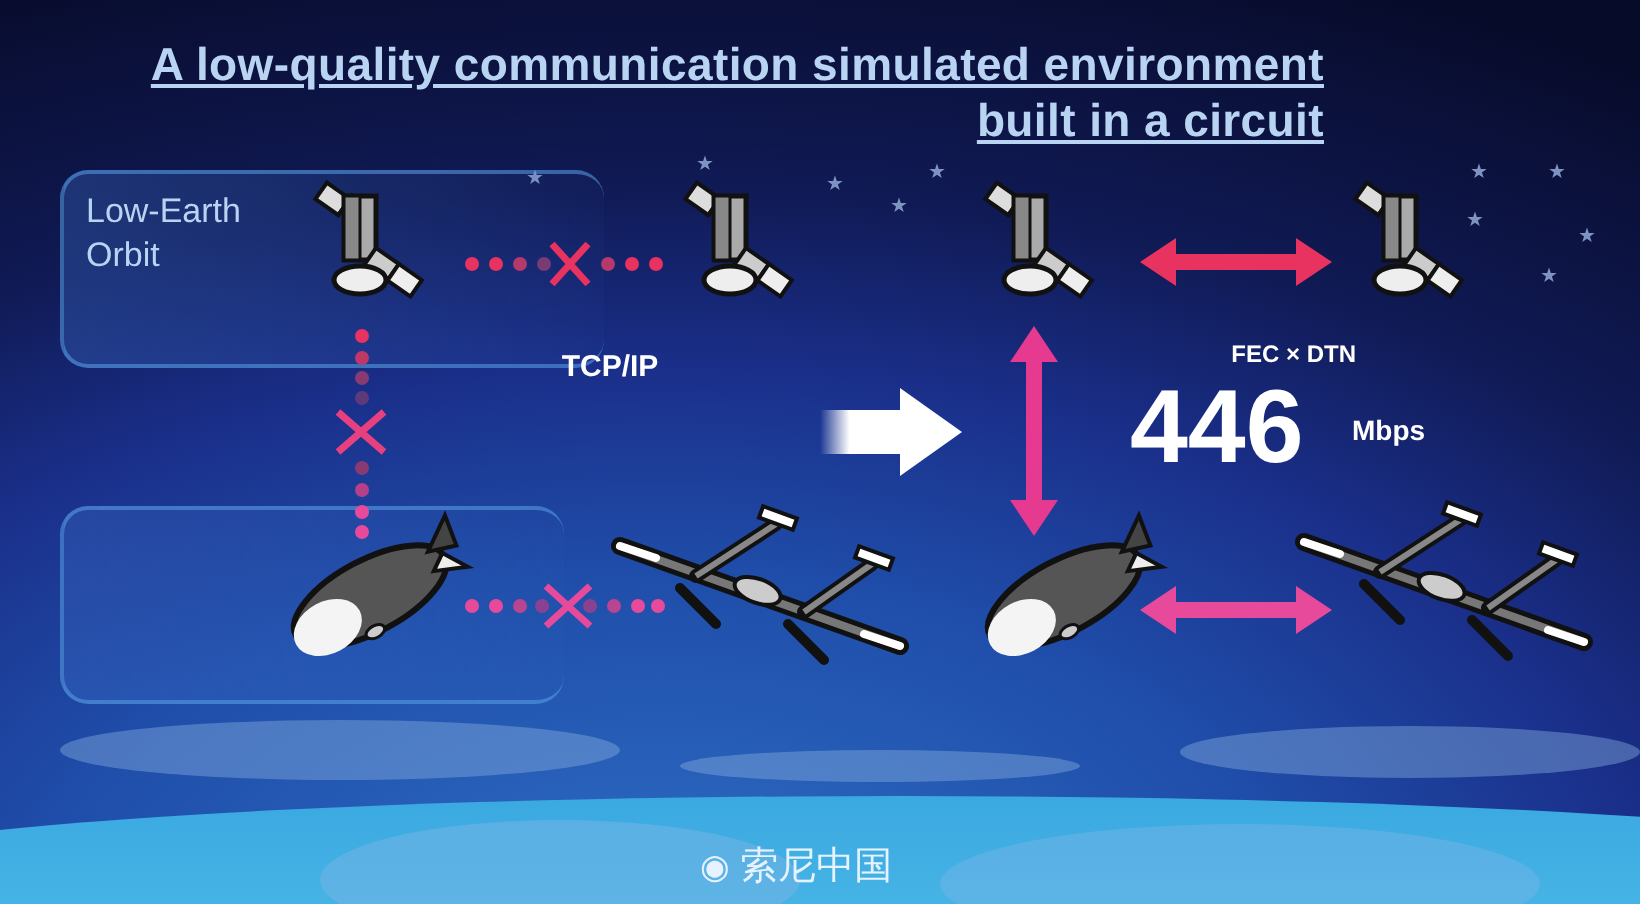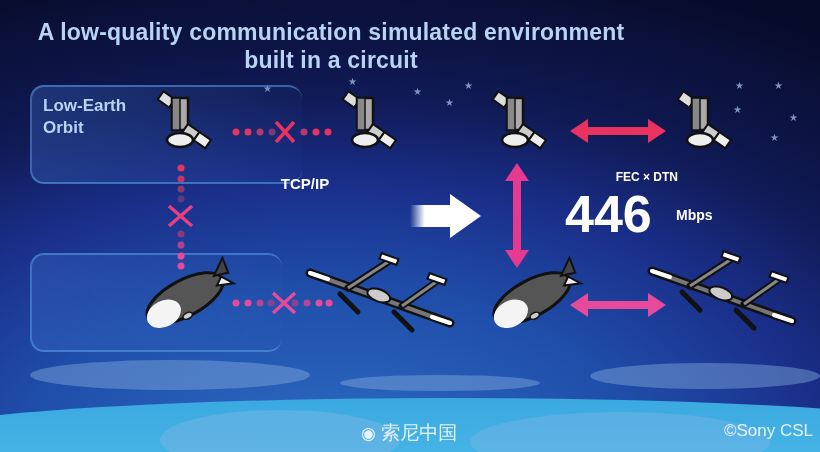--- a/index.html
+++ b/index.html
@@ -1,28 +1,28 @@
 <!DOCTYPE html>
 <html><head>
 <meta charset="utf-8">
 <style>
   html,body{margin:0;padding:0;}
   body{width:820px;height:452px;overflow:hidden;font-family:"Liberation Sans",sans-serif;}
   .stage{position:relative;width:820px;height:452px;overflow:hidden;
     background:radial-gradient(ellipse 900px 520px at 330px 470px,#2f6fc6 0%,#1f4eaa 35%,#1a2f8a 55%,#101a55 72%,#070b2a 100%);}
-  .title{position:absolute;left:0;top:18px;width:662px;text-align:center;color:#b9d4f2;font-weight:bold;font-size:23px;line-height:28px;letter-spacing:0.2px;}
+  .title{position:absolute;left:0;top:18px;width:662px;text-align:right;color:#b9d4f2;font-weight:bold;font-size:23px;line-height:28px;letter-spacing:0.2px;text-decoration:underline;}
   .zone{position:absolute;border:2px solid rgba(90,160,230,0.55);border-radius:14px;border-right:none;
     background:linear-gradient(90deg,rgba(60,110,200,0.35),rgba(60,110,200,0.05));}
-  .zone-label{position:absolute;color:#b9d4f2;font-size:17px;line-height:22px;font-weight:bold;}
+  .zone-label{position:absolute;color:#b9d4f2;font-size:17px;line-height:22px;}
   .star{position:absolute;color:#7f93c2;font-size:10px;}
   .tcp{position:absolute;color:#fff;font-weight:bold;text-align:center;}
   .ground{position:absolute;left:-100px;top:398px;width:1100px;height:200px;border-radius:50% 50% 0 0/40px 40px 0 0;
     background:linear-gradient(180deg,#3aa9e0 0%,#4cb8e8 40%,#59c3ee 100%);}
   .cloud{position:absolute;background:rgba(130,170,220,0.45);border-radius:50%;}
-  .footer-text{position:absolute;color:#e6f3ff;font-size:19px;margin-left:11px;}
+  .footer-text{position:absolute;color:#e6f3ff;font-size:19px;}
 </style>
 </head>
 <body>
 
 <div class="stage">
 
   <span class="star" style="left:263px;top:83px">★</span>
   <span class="star" style="left:348px;top:76px">★</span>
   <span class="star" style="left:413px;top:86px">★</span>
   <span class="star" style="left:464px;top:80px">★</span>
@@ -153,14 +153,13 @@
   <div class="tcp" style="left:200px;top:175px;width:210px;font-size:15px">TCP/IP</div>
 
   <div class="tcp" style="left:568px;top:170px;width:110px;font-size:12px;text-align:right">FEC × DTN</div>
   <div class="tcp" style="left:565px;top:186px;font-size:52px;line-height:56px;text-align:left">446</div>
   <div class="tcp" style="left:676px;top:207px;font-size:14px;text-align:right">Mbps</div>
 
   <div class="footer-text" style="left:350px;top:420px">
     <span style="font-size:17px">◉</span>
     <span>索尼中国</span>
   </div>
-  <div class="footer-text" style="left:713px;top:421px;font-size:17px">©Sony CSL</div>
 </div>
 
 </body></html>

